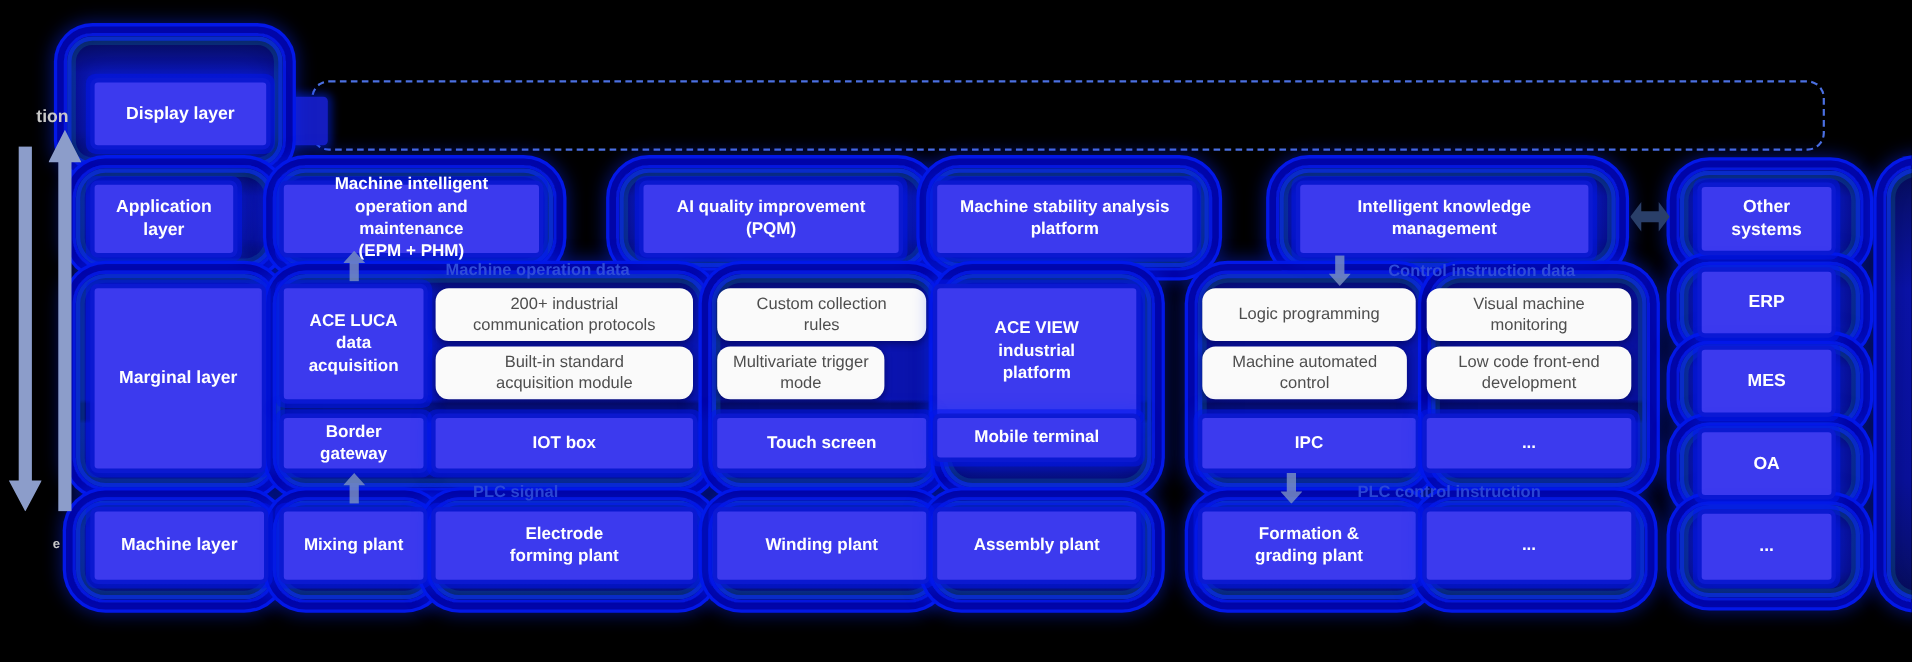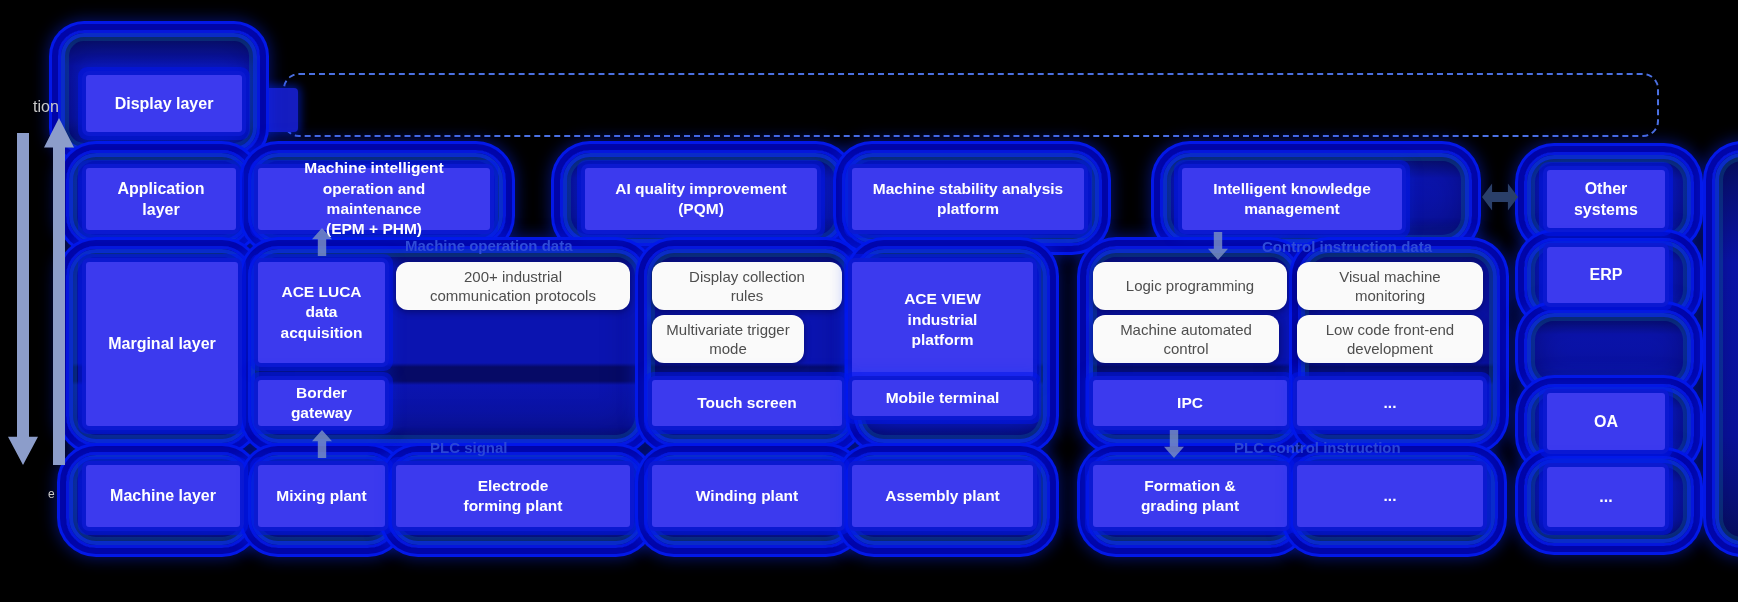--- a/index.html
+++ b/index.html
@@ -50,21 +50,21 @@
   
   .arr{position:absolute;z-index:5;background:#8c9dca;}
   .arr-dn-big{clip-path:polygon(30% 0,70% 0,70% 91.5%,100% 91.5%,50% 100%,0 91.5%,30% 91.5%);}
   .arr-up-big{clip-path:polygon(50% 0,100% 8.5%,70% 8.5%,70% 100%,30% 100%,30% 8.5%,0 8.5%);}
   .sarr{position:absolute;z-index:4;background:#7d92c2;opacity:.8;}
   .sarr-up{clip-path:polygon(50% 0,100% 40%,71% 40%,71% 100%,29% 100%,29% 40%,0 40%);}
   .sarr-dn{clip-path:polygon(29% 0,71% 0,71% 60%,100% 60%,50% 100%,0 60%,29% 60%);}
   .darr{position:absolute;z-index:4;background:#2a3f69;
         clip-path:polygon(0 50%,28% 2%,28% 32%,72% 32%,72% 2%,100% 50%,72% 98%,72% 68%,28% 68%,28% 98%);}
   
-  .frag{position:absolute;z-index:6;color:#c9c9c9;font-weight:normal;white-space:pre;}
+  .frag{position:absolute;z-index:6;color:#c9c9c9;font-weight:bold;white-space:pre;}
 </style>
 </head>
 <body>
 
 <div class="stage">
 
   <div class="dash-rect" style="left:283px;top:73px;width:1372px;height:60px"></div>
   <div class="nub" style="left:262px;top:88px;width:36px;height:44px"></div>
 
   <div class="bub" style="left:58px;top:30px;width:196px;height:118px;border-radius:26px"></div>
@@ -91,71 +91,75 @@
   <div class="bub" style="left:66px;top:452px;width:180px;height:90px"></div>
   <div class="bub" style="left:248px;top:452px;width:144px;height:90px"></div>
   <div class="bub" style="left:388px;top:452px;width:252px;height:90px"></div>
   <div class="bub" style="left:644px;top:452px;width:206px;height:90px"></div>
   <div class="bub" style="left:844px;top:452px;width:200px;height:90px"></div>
   <div class="bub" style="left:1086px;top:452px;width:208px;height:90px"></div>
   <div class="bub" style="left:1290px;top:452px;width:202px;height:90px"></div>
   <div class="bub" style="left:1712px;top:150px;width:80px;height:392px"></div>
 
   <div class="bbox fs16" style="left:86px;top:75px;width:156px;height:57px">Display layer</div>
-  <div class="bbox fs16" style="left:86px;top:168px;width:150px;height:62px">Application
+  <div class="bbox fs16" style="left:86px;top:168px;width:126px;height:62px">Application
 layer</div>
   <div class="bbox fs16" style="left:86px;top:262px;width:152px;height:164px">Marginal layer</div>
   <div class="bbox fs16" style="left:86px;top:465px;width:154px;height:62px">Machine layer</div>
 
   <div class="bbox" style="left:258px;top:168px;width:232px;height:62px">Machine intelligent
 operation and maintenance
 (EPM + PHM)</div>
   <div class="bbox" style="left:585px;top:168px;width:232px;height:62px">AI quality improvement
 (PQM)</div>
   <div class="bbox" style="left:852px;top:168px;width:232px;height:62px">Machine stability analysis
 platform</div>
-  <div class="bbox" style="left:1182px;top:168px;width:220px;height:62px">Intelligent knowledge
+  <div class="bbox" style="left:1182px;top:168px;width:262px;height:62px">Intelligent knowledge
 management</div>
 
   <div class="bbox" style="left:258px;top:262px;width:127px;height:101px">ACE LUCA data
 acquisition</div>
   <div class="wbox" style="left:396px;top:262px;width:234px;height:48px">200+ industrial
 communication protocols</div>
-  <div class="wbox" style="left:652px;top:262px;width:190px;height:48px">Display collection
+  <div class="wbox" style="left:396px;top:315px;width:234px;height:48px">Built-in standard
+acquisition module</div>
+  <div class="wbox" style="left:652px;top:262px;width:190px;height:48px">Custom collection
 rules</div>
   <div class="wbox" style="left:652px;top:315px;width:152px;height:48px">Multivariate trigger
 mode</div>
   <div class="bbox" style="left:852px;top:262px;width:181px;height:116px">ACE VIEW industrial
 platform</div>
   <div class="wbox" style="left:1093px;top:262px;width:194px;height:48px">Logic programming</div>
   <div class="wbox" style="left:1093px;top:315px;width:186px;height:48px">Machine automated
 control</div>
   <div class="wbox" style="left:1297px;top:262px;width:186px;height:48px">Visual machine
 monitoring</div>
   <div class="wbox" style="left:1297px;top:315px;width:186px;height:48px">Low code front-end
 development</div>
 
   <div class="bbox" style="left:258px;top:380px;width:127px;height:46px">Border gateway</div>
+  <div class="bbox" style="left:396px;top:380px;width:234px;height:46px">IOT box</div>
   <div class="bbox" style="left:652px;top:380px;width:190px;height:46px">Touch screen</div>
   <div class="bbox" style="left:852px;top:380px;width:181px;height:36px">Mobile terminal</div>
   <div class="bbox" style="left:1093px;top:380px;width:194px;height:46px">IPC</div>
   <div class="bbox" style="left:1297px;top:380px;width:186px;height:46px">...</div>
 
   <div class="bbox" style="left:258px;top:465px;width:127px;height:62px">Mixing plant</div>
   <div class="bbox" style="left:396px;top:465px;width:234px;height:62px">Electrode
 forming plant</div>
   <div class="bbox" style="left:652px;top:465px;width:190px;height:62px">Winding plant</div>
   <div class="bbox" style="left:852px;top:465px;width:181px;height:62px">Assembly plant</div>
   <div class="bbox" style="left:1093px;top:465px;width:194px;height:62px">Formation &amp;
 grading plant</div>
   <div class="bbox" style="left:1297px;top:465px;width:186px;height:62px">...</div>
 
   <div class="bbox fs16" style="left:1547px;top:170px;width:118px;height:58px">Other
 systems</div>
   <div class="bbox fs16" style="left:1547px;top:247px;width:118px;height:56px">ERP</div>
+  <div class="bbox fs16" style="left:1547px;top:318px;width:118px;height:57px">MES</div>
   <div class="bbox fs16" style="left:1547px;top:393px;width:118px;height:57px">OA</div>
   <div class="bbox fs16" style="left:1547px;top:467px;width:118px;height:60px">...</div>
 
   <div class="glabel" style="left:405px;top:237px">Machine operation data</div>
   <div class="glabel" style="left:1262px;top:238px">Control instruction data</div>
   <div class="glabel" style="left:430px;top:439px;opacity:.9">PLC signal</div>
   <div class="glabel" style="left:1234px;top:439px;opacity:.9">PLC control instruction</div>
 
   <div class="sarr sarr-up" style="left:312px;top:228px;width:20px;height:28px"></div>
   <div class="sarr sarr-dn" style="left:1208px;top:232px;width:20px;height:28px"></div>

